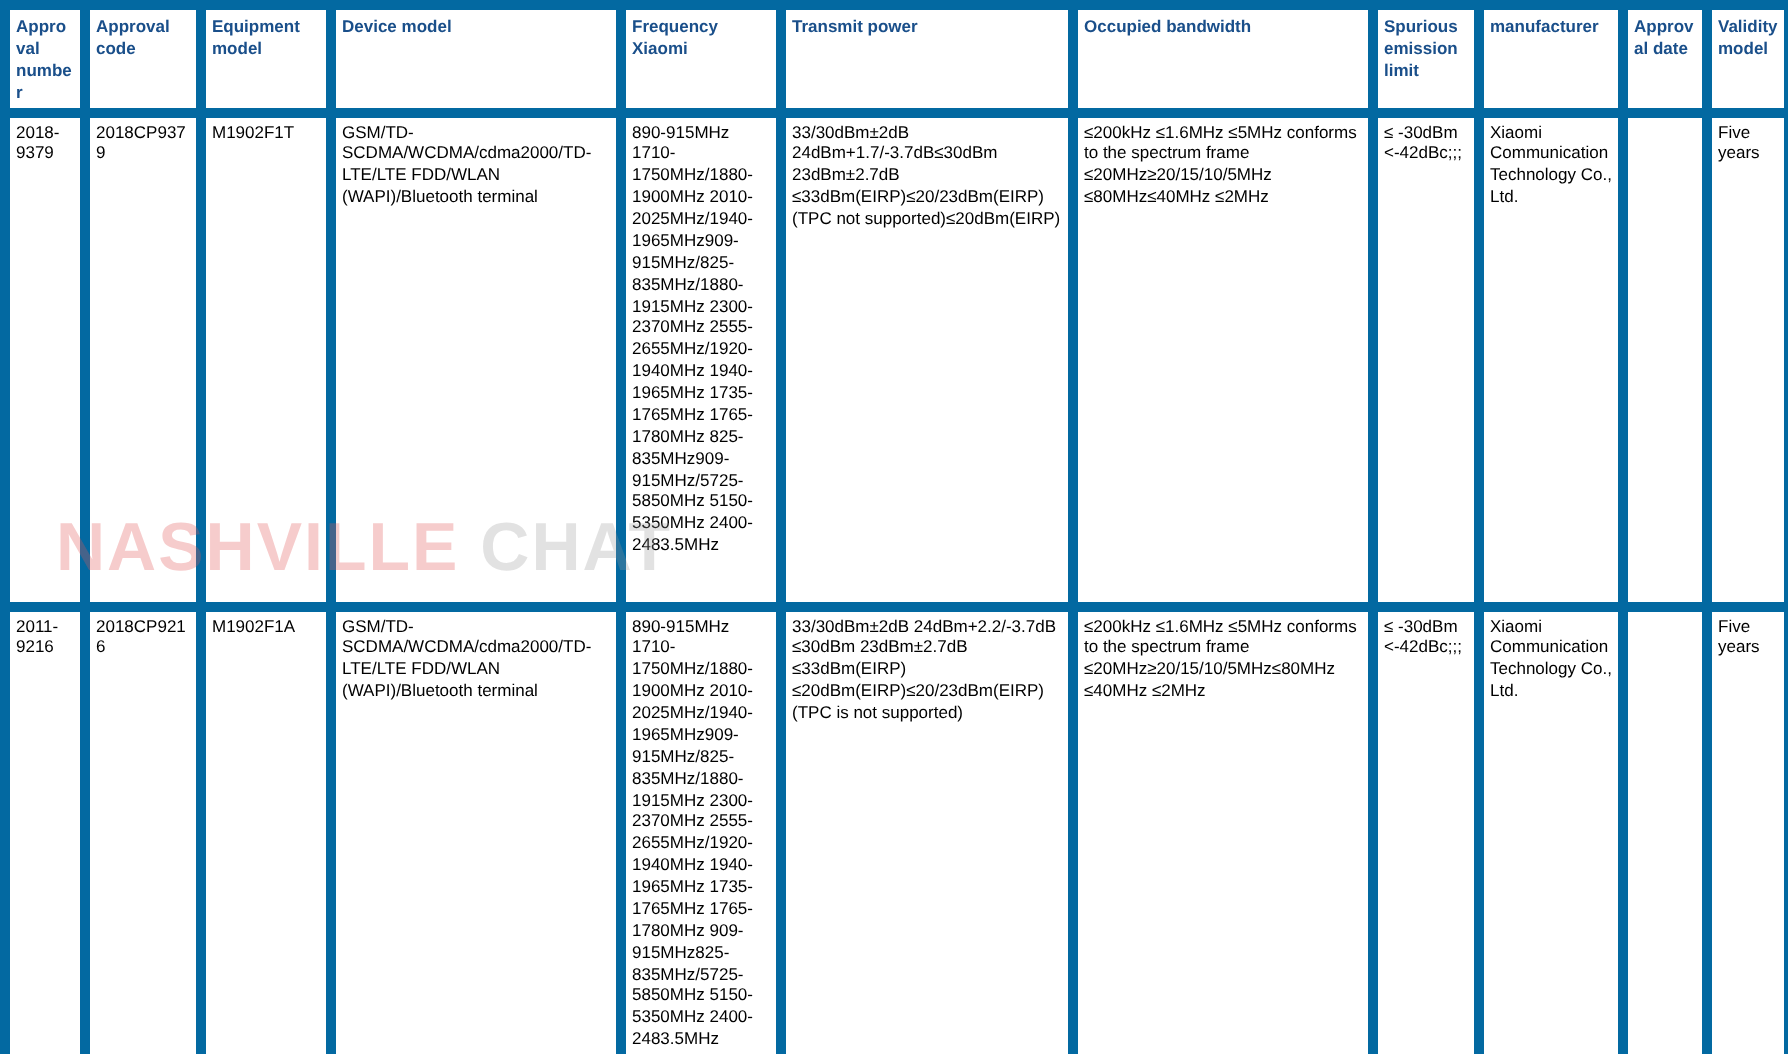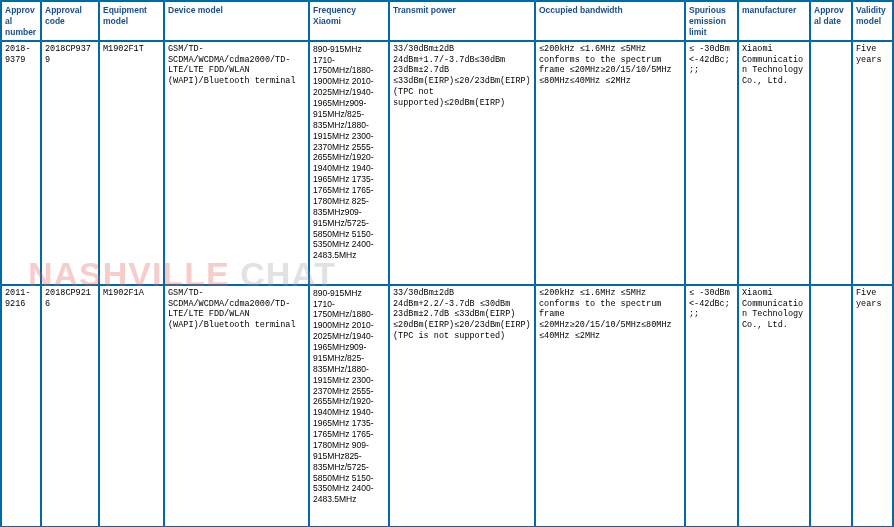--- a/index.html
+++ b/index.html
@@ -21,40 +21,39 @@
   }
   table.cert {
     border-collapse: collapse;
     table-layout: fixed;
     width: 894px;
     font-size: 8.5px;
     color: #000000;
   }
   table.cert th,
   table.cert td {
-    border: 2px solid #0369a1;
+    border: 5px solid #0369a1;
     vertical-align: top;
     padding: 2px 3px 2px 3px;
     line-height: 1.28;
     word-wrap: break-word;
     overflow-wrap: break-word;
   }
   table.cert thead th {
     background: #ffffff;
     color: #1a4f8a;
     font-weight: bold;
     font-size: 8.5px;
     text-align: left;
     vertical-align: top;
     height: 26px;
     padding-top: 3px;
   }
   td.mid {
     vertical-align: middle;
-    font-family: Liberation Mono, monospace;
   }
   .freq-cell {
     line-height: 1.3;
   }
   .row1 td {
     height: 238px;
   }
   .row2 td {
     height: 236px;
   }

